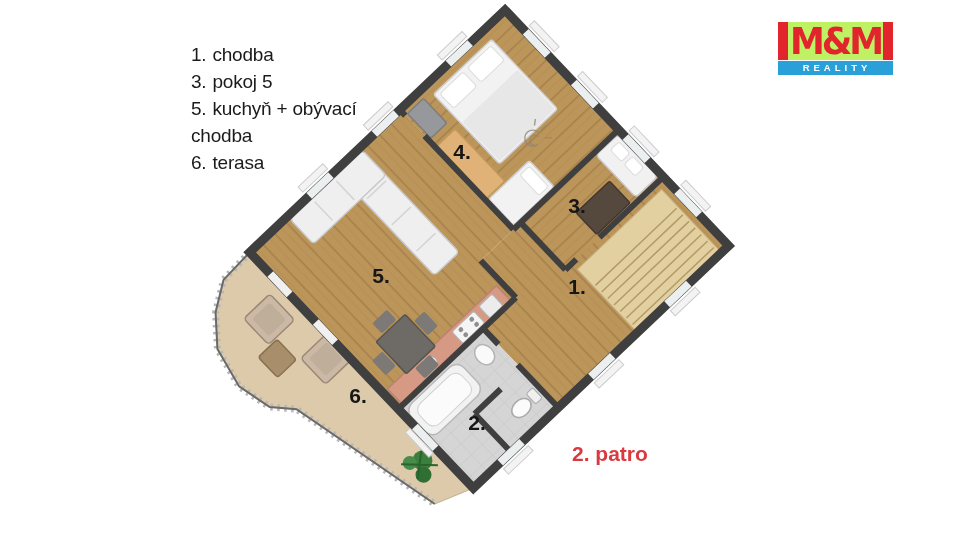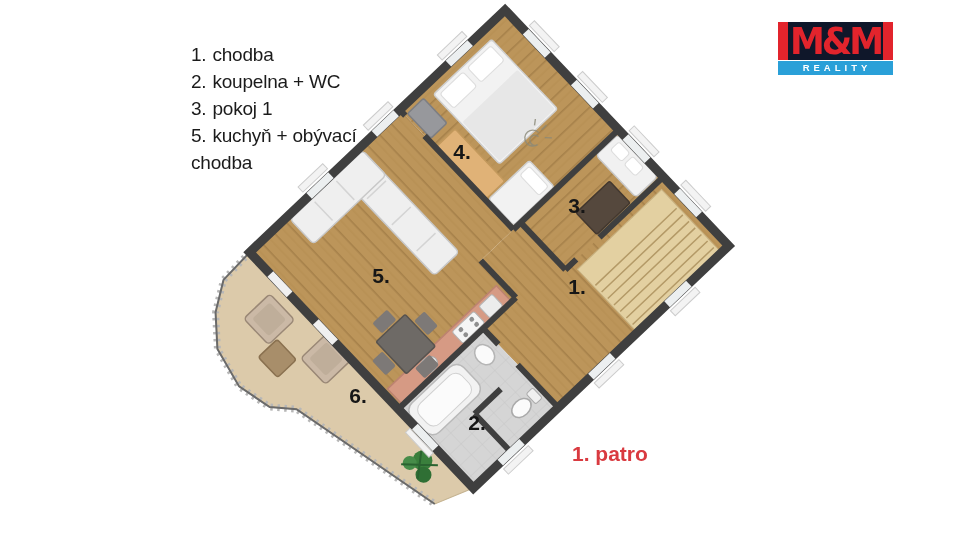--- a/index.html
+++ b/index.html
@@ -10,21 +10,21 @@
           font-size:19px;font-weight:normal;color:#1b1b1b;line-height:27px;letter-spacing:-0.2px;}
   .legend .leg-num{margin-right:6px;}
   
   .room-label{position:absolute;transform:translate(-50%,-50%);
               font-size:21px;font-weight:bold;color:#161616;}
   
   .floor-label{position:absolute;left:572px;top:442px;
                font-size:21px;font-weight:bold;color:#d93a40;}
   
   .logo{position:absolute;left:778px;top:22px;width:115px;}
-  .logo-top{display:flex;align-items:stretch;height:38px;background:#0f172a;}
+  .logo-top{display:flex;align-items:stretch;height:38px;background:#bef264;}
   .logo-bar{width:10px;background:#e2242c;}
   .logo-mm{flex:1;text-align:center;font-family:"DejaVu Sans","Liberation Sans",sans-serif;
            font-weight:bold;font-size:35px;line-height:36px;color:#e2242c;letter-spacing:-3px;
            transform:scaleY(1.08);transform-origin:top;}
   .logo-bottom{margin-top:1px;height:14px;background:#2aa0d8;color:#ffffff;
                font-size:9.5px;font-weight:bold;letter-spacing:4px;text-align:center;
                line-height:14px;padding-left:3px;}
   .plan{position:absolute;left:0;top:0;}
 </style>
 </head>
@@ -184,33 +184,33 @@
         <g fill="#f0f0f0">
           <rect x="30" y="348" width="28" height="8"></rect>
             <rect x="96" y="348" width="28" height="8"></rect>
         </g>
       </g>
     </g>
   </svg>
 
   <div class="legend">
     <div><span class="leg-num">1.</span><span>chodba</span></div>
-    <div><span class="leg-num">2.</span><span>koupelna + WC</span></div>
-    <div><span class="leg-num">3.</span><span>pokoj 1</span></div>
+    <div><span class="leg-num">3.</span><span>pokoj 5</span></div>
     <div><span class="leg-num">5.</span><span>kuchyň + obývací chodba</span></div>
+    <div><span class="leg-num">6.</span><span>terasa</span></div>
   </div>
 
   <div class="room-label" style="left:462px;top:152px;">4.</div>
   <div class="room-label" style="left:577px;top:206px;">3.</div>
   <div class="room-label" style="left:577px;top:287px;">1.</div>
   <div class="room-label" style="left:381px;top:276px;">5.</div>
   <div class="room-label" style="left:358px;top:396px;">6.</div>
   <div class="room-label" style="left:477px;top:423px;">2.</div>
 
-  <div class="floor-label">1. patro</div>
+  <div class="floor-label">2. patro</div>
 
   <div class="logo">
     <div class="logo-top">
       <span class="logo-bar"></span>
       <span class="logo-mm">M&amp;M</span>
       <span class="logo-bar"></span>
     </div>
     <div class="logo-bottom">REALITY</div>
   </div>
 

